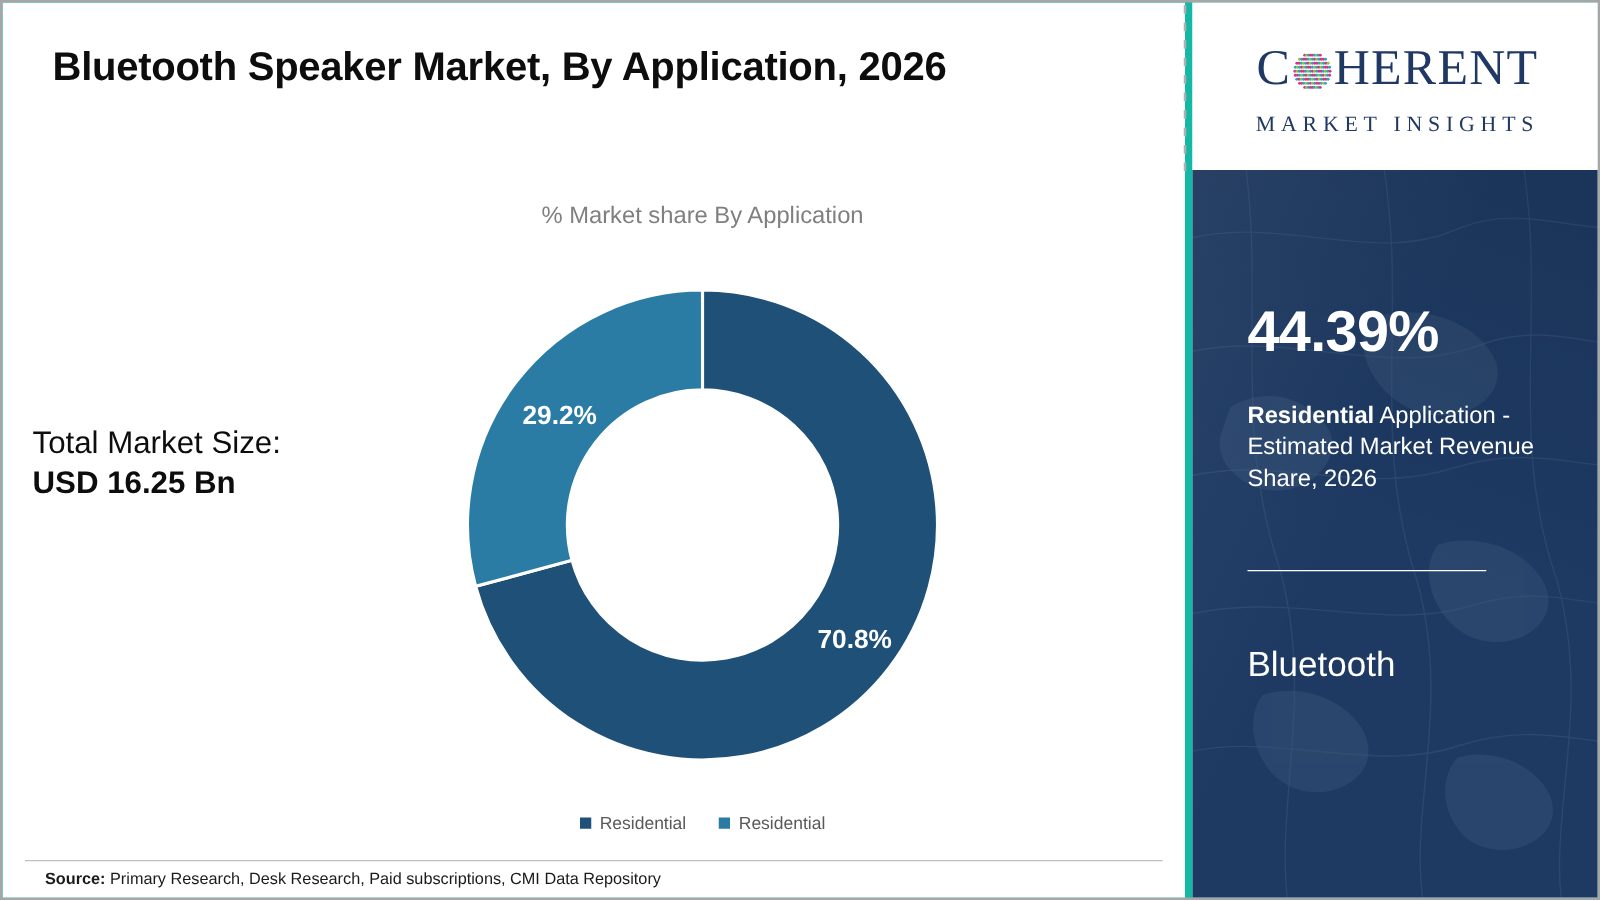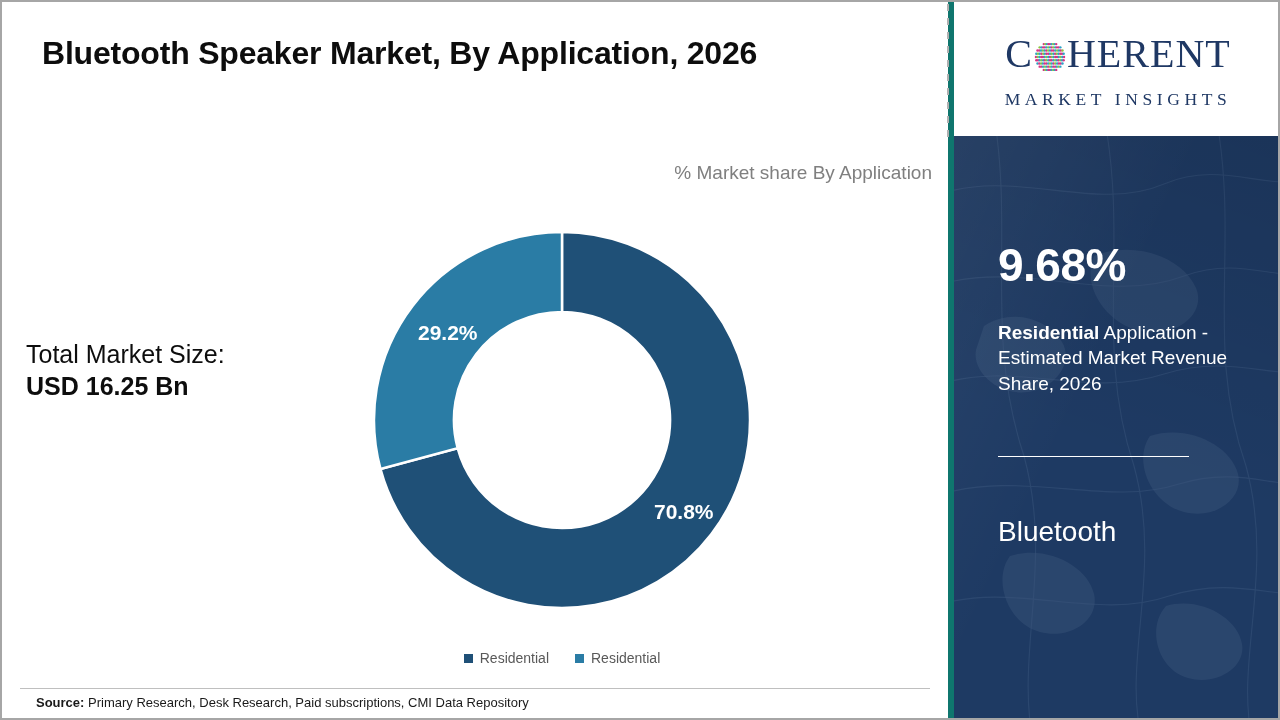--- a/index.html
+++ b/index.html
@@ -10,21 +10,21 @@
     height: 720px;
     overflow: hidden;
     background: #ffffff;
     font-family: "Liberation Sans", sans-serif;
   }
 
   .infographic {
     position: relative;
     width: 1280px;
     height: 720px;
-    background: #0f766e;
+    background: #14b8a6;
     border: 2px solid #a6a6a6;
     overflow: hidden;
   }
 
   
   .main-area {
     position: absolute;
     left: 0; top: 0;
     width: 946px;
     height: 720px;
@@ -41,21 +41,21 @@
     color: #0d0d0d;
     letter-spacing: -0.2px;
     line-height: 1.15;
   }
 
   .chart-subtitle {
     position: absolute;
     left: 190px;
     top: 160px;
     width: 740px;
-    text-align: right;
+    text-align: center;
     font-size: 19px;
     color: #7f7f7f;
     font-weight: normal;
   }
 
   
   .market-size-block {
     position: absolute;
     left: 24px;
     top: 336px;
@@ -477,21 +477,21 @@
         <g fill="#c9deef" opacity="0.45">
           <path d="M30,190 C58,172 92,182 108,206 C120,226 102,252 74,256 C44,260 18,236 22,214 Z"></path>
           <path d="M140,120 C178,104 228,120 242,152 C252,176 226,200 192,196 C156,192 126,152 140,120 Z"></path>
           <path d="M196,300 C232,288 276,308 284,338 C290,362 262,384 230,376 C198,368 178,326 196,300 Z"></path>
           <path d="M56,420 C92,408 134,430 140,458 C146,484 116,504 86,496 C54,488 38,444 56,420 Z"></path>
           <path d="M212,470 C246,460 284,482 288,508 C292,532 262,550 234,542 C204,534 192,492 212,470 Z"></path>
         </g>
       </svg>
       <div class="navy-sheen"></div>
 
-      <div class="stat-pct">9.68%</div>
+      <div class="stat-pct">44.39%</div>
 
       <div class="stat-desc">
         <b>Residential</b><span> Application - Estimated Market Revenue Share, 2026</span>
       </div>
 
       <div class="panel-rule"></div>
 
       <div class="panel-market">
         <span>Bluetooth</span><br>
       </div>

